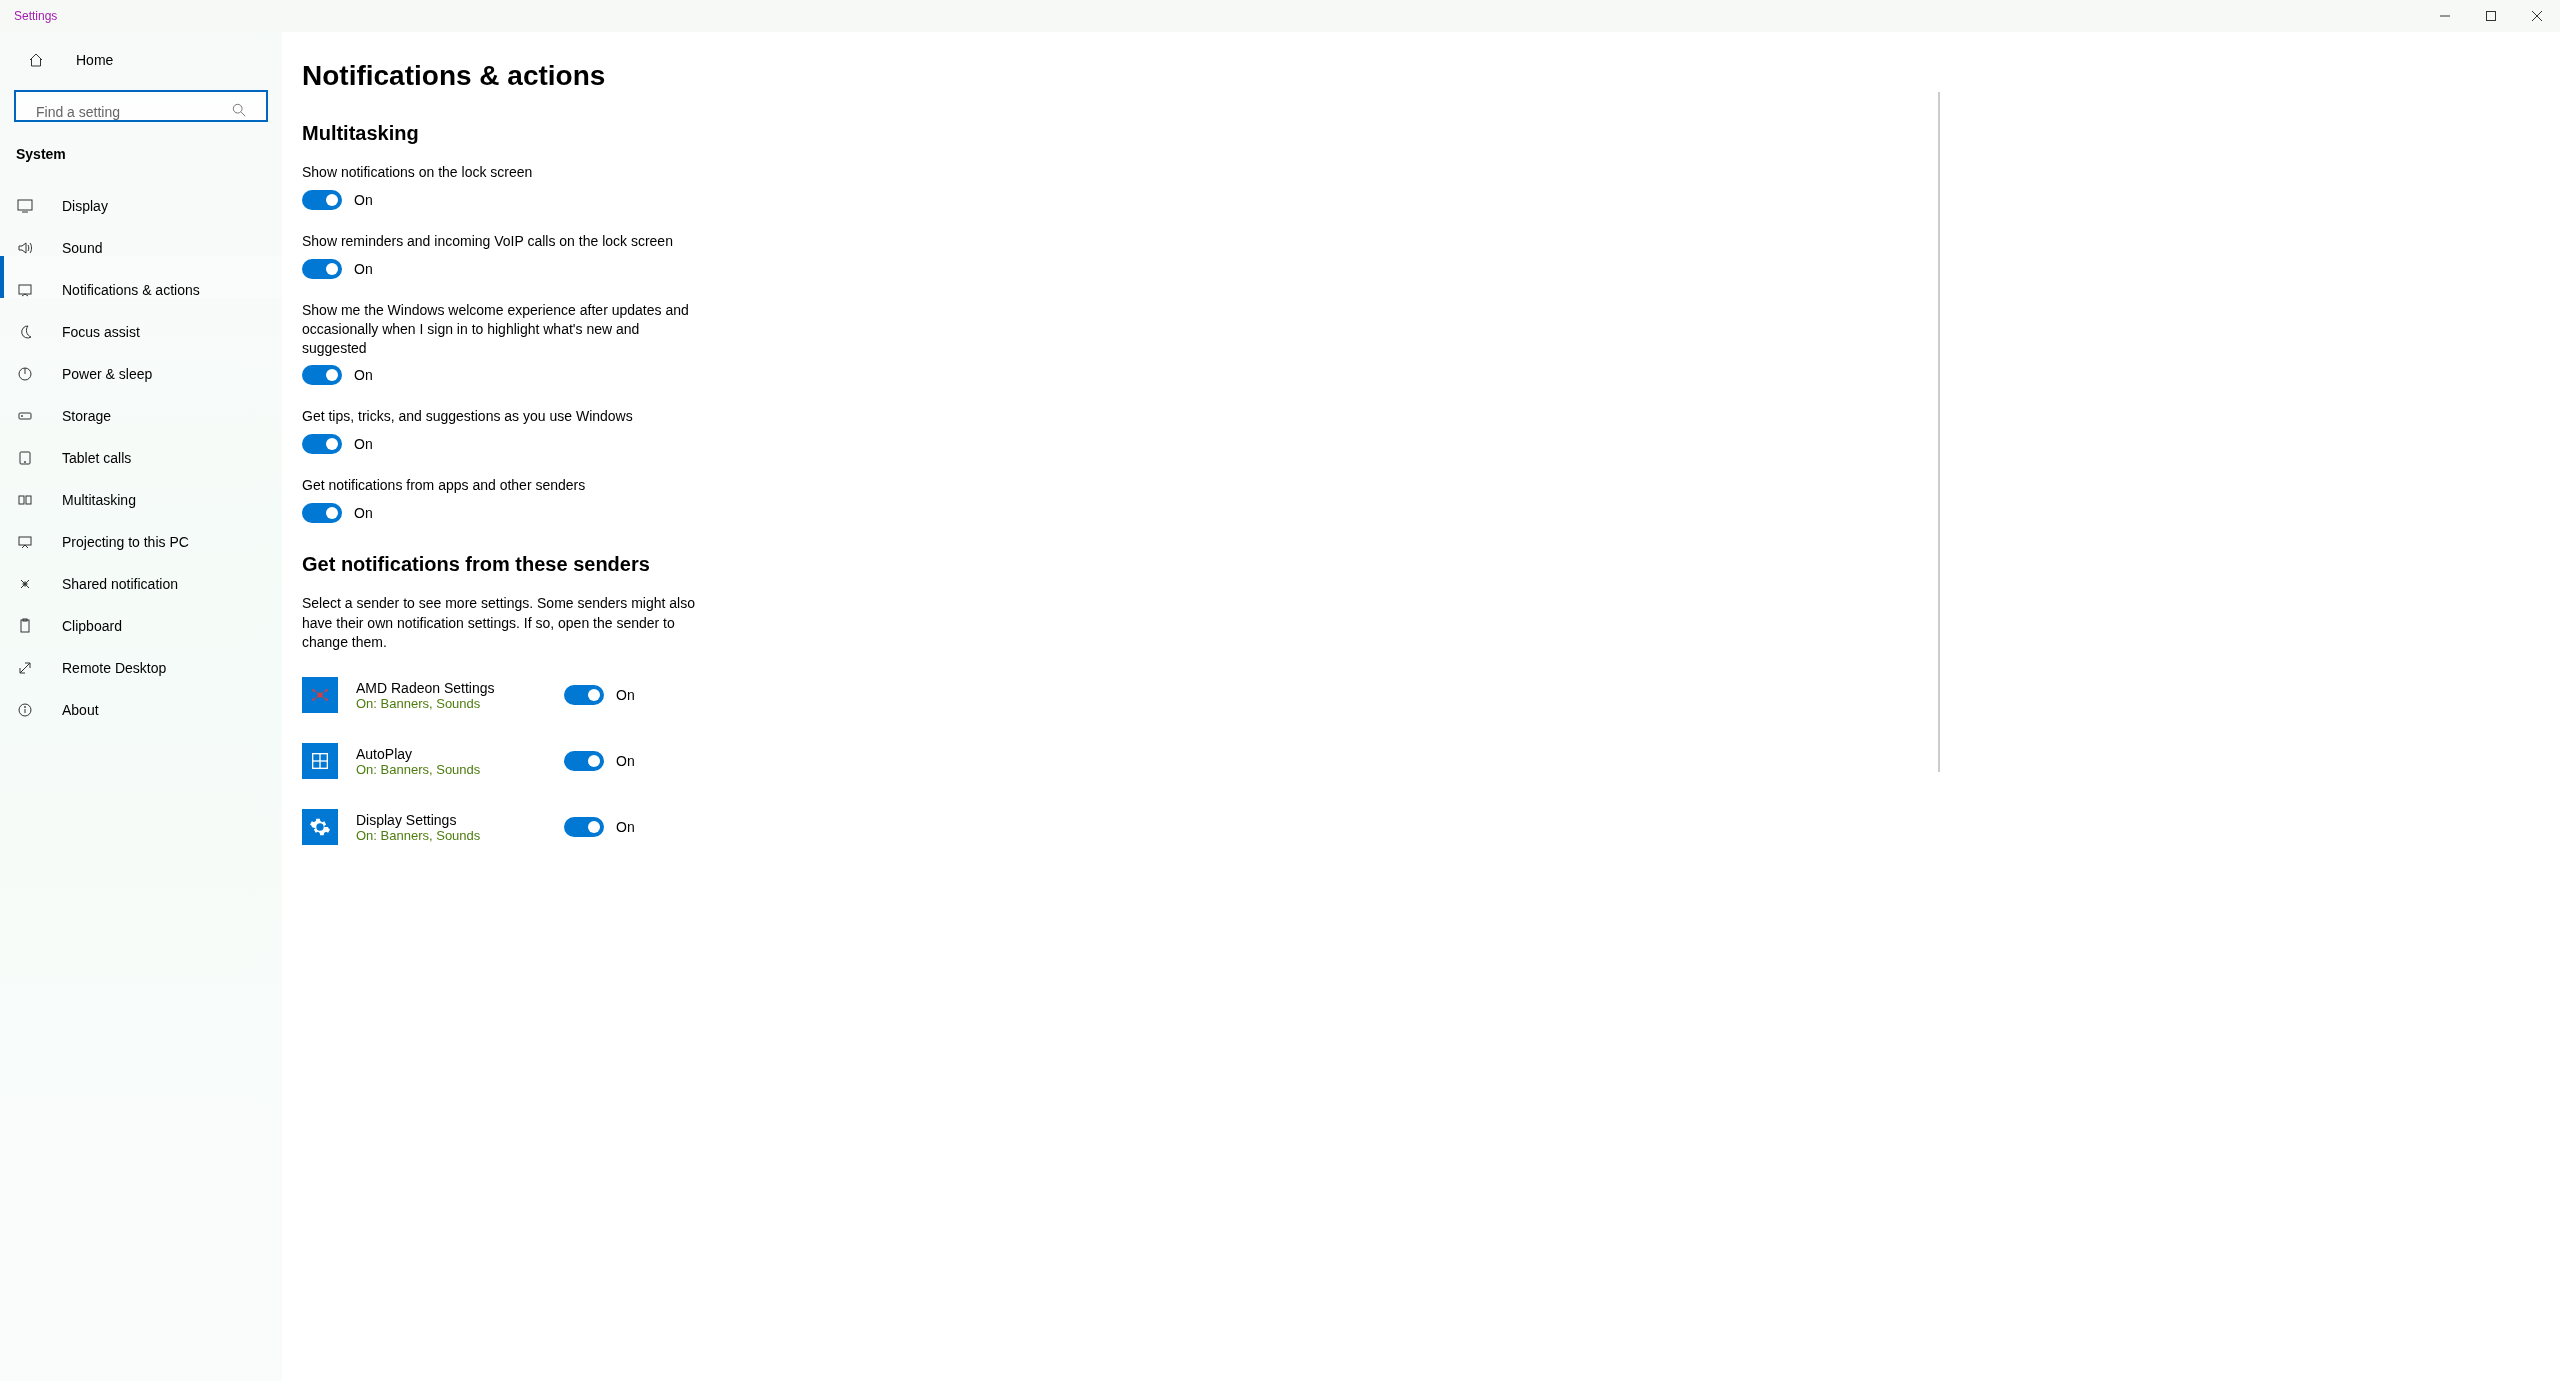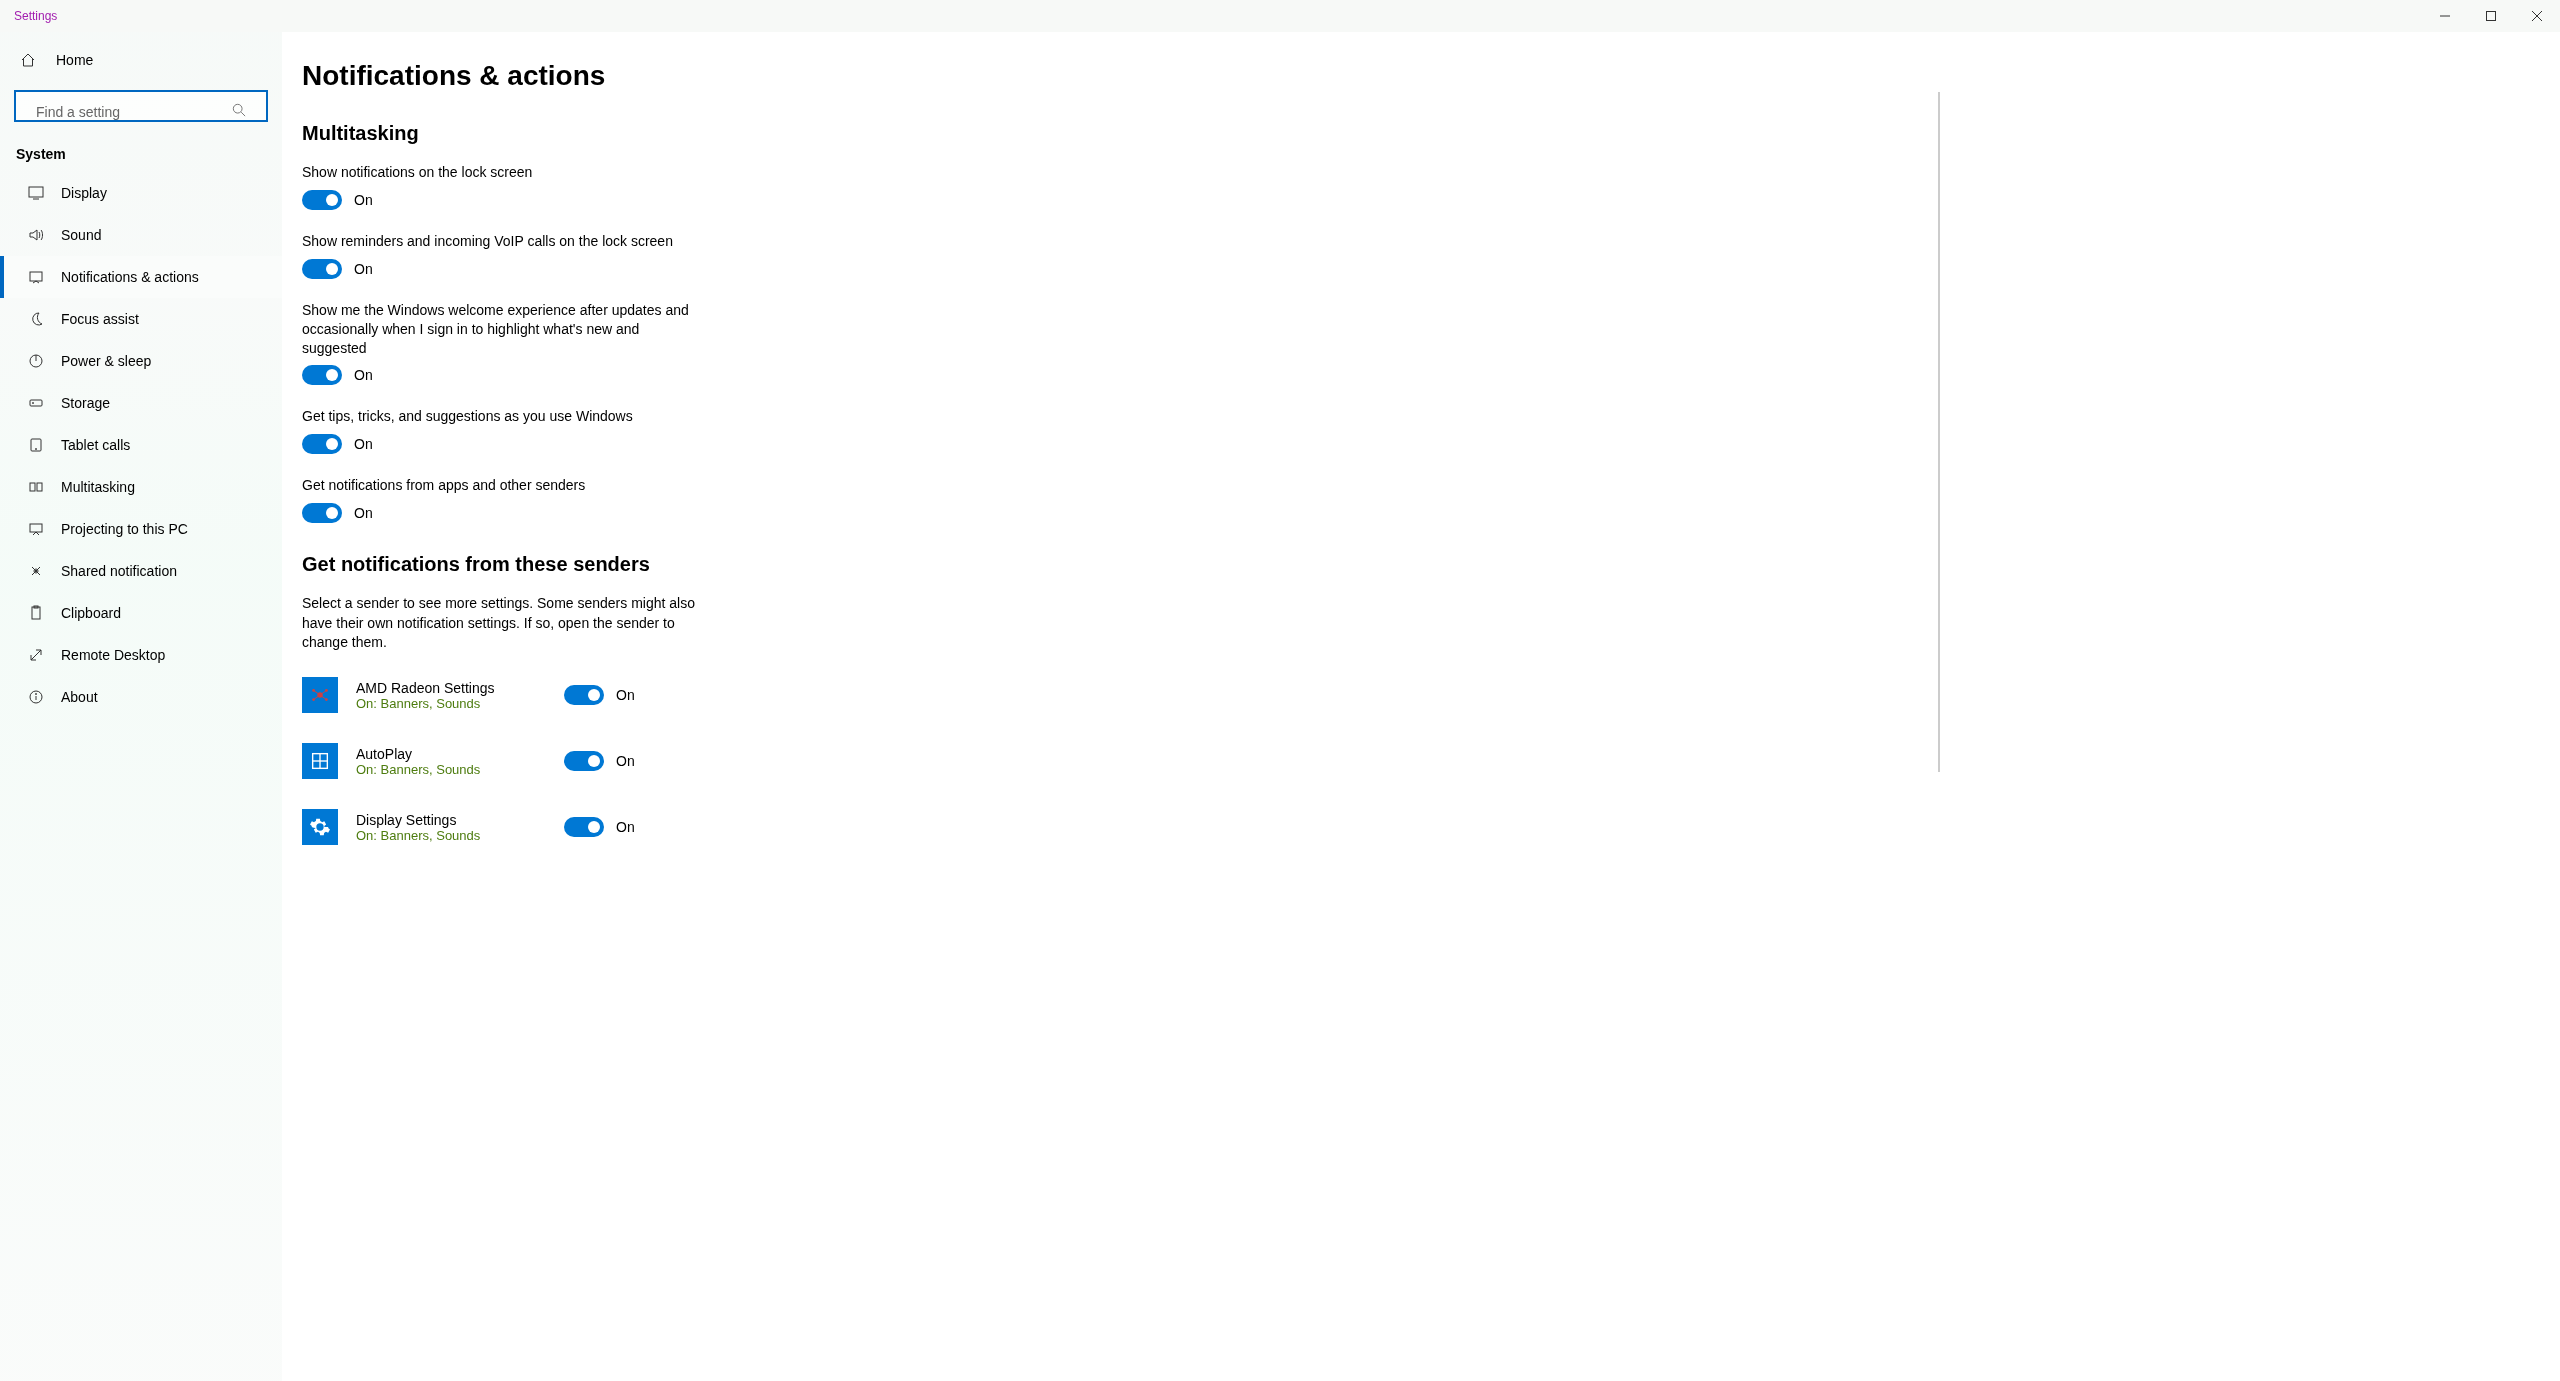--- a/index.html
+++ b/index.html
@@ -43,22 +43,22 @@
 .sidebar {
   width: 282px;
   background: linear-gradient(180deg, rgba(230,240,235,0.35), rgba(235,242,238,0.35) 20%, rgba(225,245,235,0.35) 40%, rgba(240,245,242,0.35));
   position: relative;
   padding-top: 8px;
 }
 .home-row {
   display: flex;
   align-items: center;
   height: 40px;
-  padding: 0 20px;
-  gap: 20px;
+  padding: 0 28px;
+  gap: 32px;
   margin-bottom: 10px;
   cursor: pointer;
 }
 .home-row .icon { width: 16px; display:flex; align-items:center; justify-content:center; }
 .search-wrap { padding: 0 14px 12px; }
 .search {
   width: 100%;
   height: 32px;
   border: 2px solid #0067c0;
   background: rgba(255,255,255,0.7);
@@ -76,24 +76,24 @@
 }
 .search input::placeholder { color: #666; }
 .search .sicon { color: #555; }
 .category {
   font-weight: 600;
   padding: 12px 16px 10px;
   font-size: 14px;
 }
 .nav-item {
   display: flex;
-  align-items: center;
+  align-items: flex-end;
   height: 42px;
-  padding: 0 27px;
-  gap: 16px;
+  padding: 0 16px;
+  gap: 28px;
   cursor: pointer;
   position: relative;
 }
 .nav-item.active::before {
   content:"";
   position:absolute;
   left:0; top:0; bottom:0;
   width:4px;
   background:#0067c0;
 }

